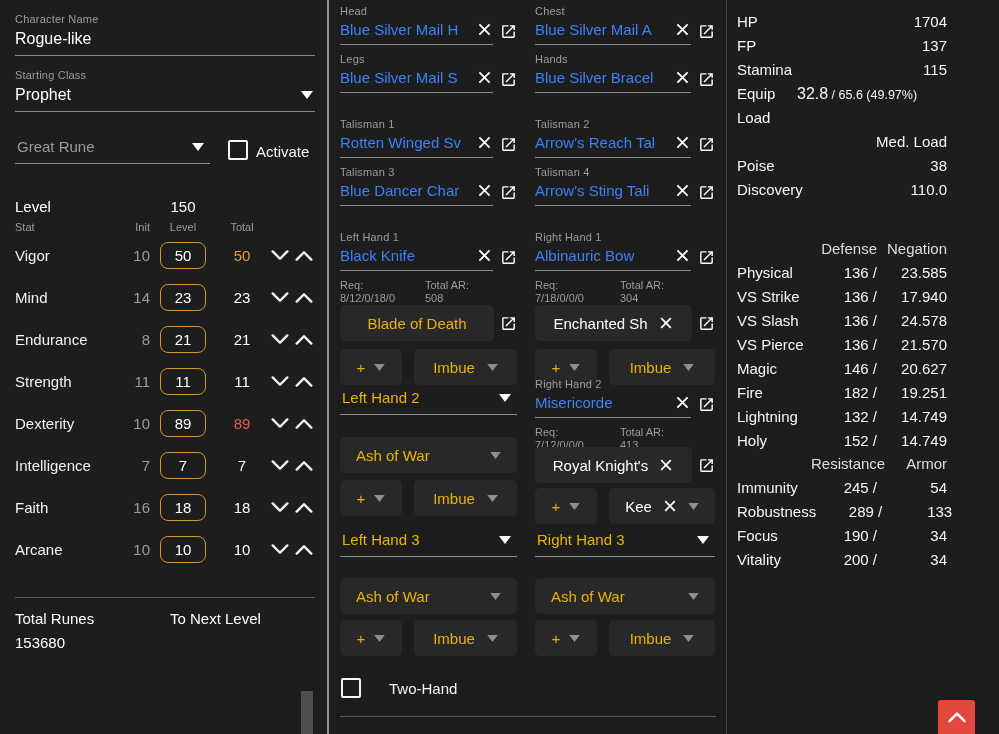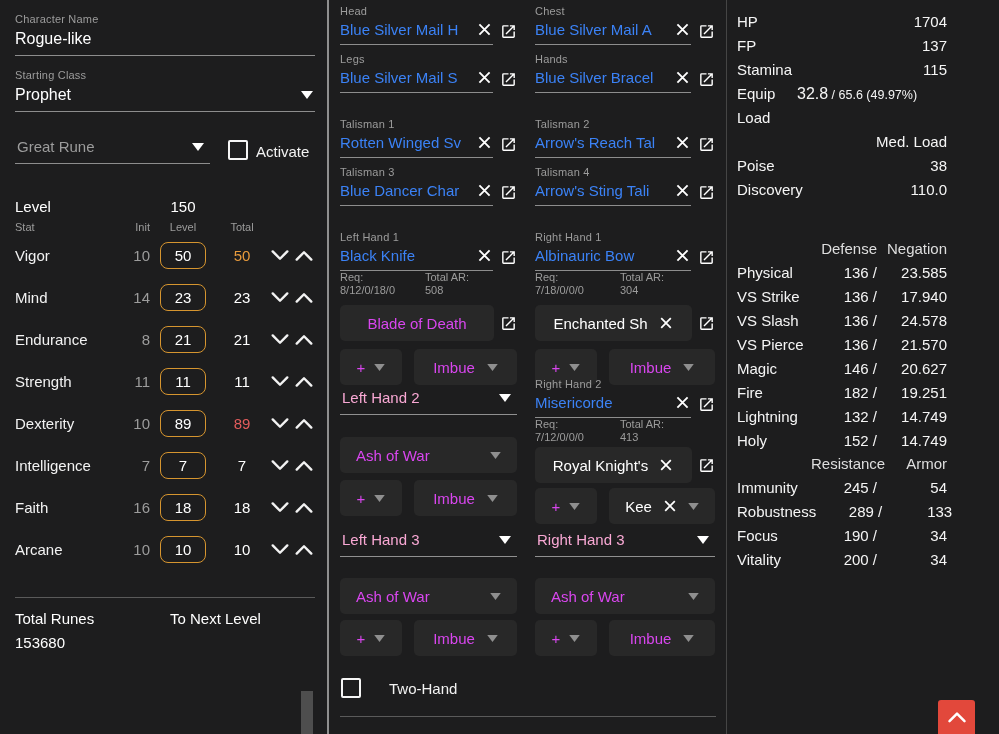--- a/index.html
+++ b/index.html
@@ -20,32 +20,32 @@
   .sboxwrap{display:flex;justify-content:center}
   .sbox{width:44px;height:25px;border:1.5px solid #d6952f;border-radius:8px;display:flex;
         align-items:center;justify-content:center;font-size:15px;color:#fff;background:transparent}
   .stotal{font-size:15px;text-align:center;color:#fff}
   .chevbtn{display:flex;align-items:center;justify-content:center;cursor:pointer}
   
   .frow{display:flex;align-items:center;gap:7px}
   .fu{display:flex;align-items:center;gap:5px;border-bottom:1px solid #8d8d8d;
       padding:3px 0 6px 0;flex:1;min-width:0}
   .nm{font-size:15px;color:#3b82f6;white-space:nowrap;overflow:hidden;flex:1}
-  .reqgrid{display:grid;grid-template-columns:85px auto;font-size:11px;color:#9c9c9c;line-height:13px;margin-top:0}
+  .reqgrid{display:grid;grid-template-columns:85px auto;font-size:11px;color:#9c9c9c;line-height:13px;margin-top:8px}
   .box{height:36px;background:#282828;border-radius:5px;display:flex;align-items:center;
-       color:#d946ef;font-size:15px;box-sizing:border-box}
+       color:#eab308;font-size:15px;box-sizing:border-box}
   .skillrow{display:flex;align-items:center;gap:6px}
   .skill{flex:1;justify-content:center;gap:10px;padding:0 8px;overflow:hidden;white-space:nowrap;min-width:0}
   .skill .sk-nm{overflow:hidden;white-space:nowrap}
   .uprow{display:flex;gap:12px}
   .plus{width:62px;justify-content:center;gap:9px;flex:none}
   .imbue{flex:1;justify-content:center;gap:12px}
   .ash{flex:1;justify-content:space-between;padding:0 16px}
   .sel{display:flex;align-items:center;justify-content:space-between;border-bottom:1px solid #909090;
-       padding:2px 6px 8px 2px;color:#f9a8d4;font-size:15px}
+       padding:2px 6px 8px 2px;color:#eab308;font-size:15px}
   
   .srow{display:flex;line-height:24px;font-size:15px;color:#f5f5f5}
   .srow .sl{flex:1}
   .srow .sv{text-align:left;white-space:nowrap}
   .eqval .big{font-size:16px}
   .eqval .small{font-size:12.5px}
   .dgrid{display:grid;grid-template-columns:1fr 66px 70px;line-height:24px;font-size:15px;color:#f5f5f5}
   .dgrid .r{text-align:right}
   .dhead{color:#dedede}
   .scrolltop{background:#e2483b;border-radius:3px 3px 0 0;display:flex;align-items:center;

